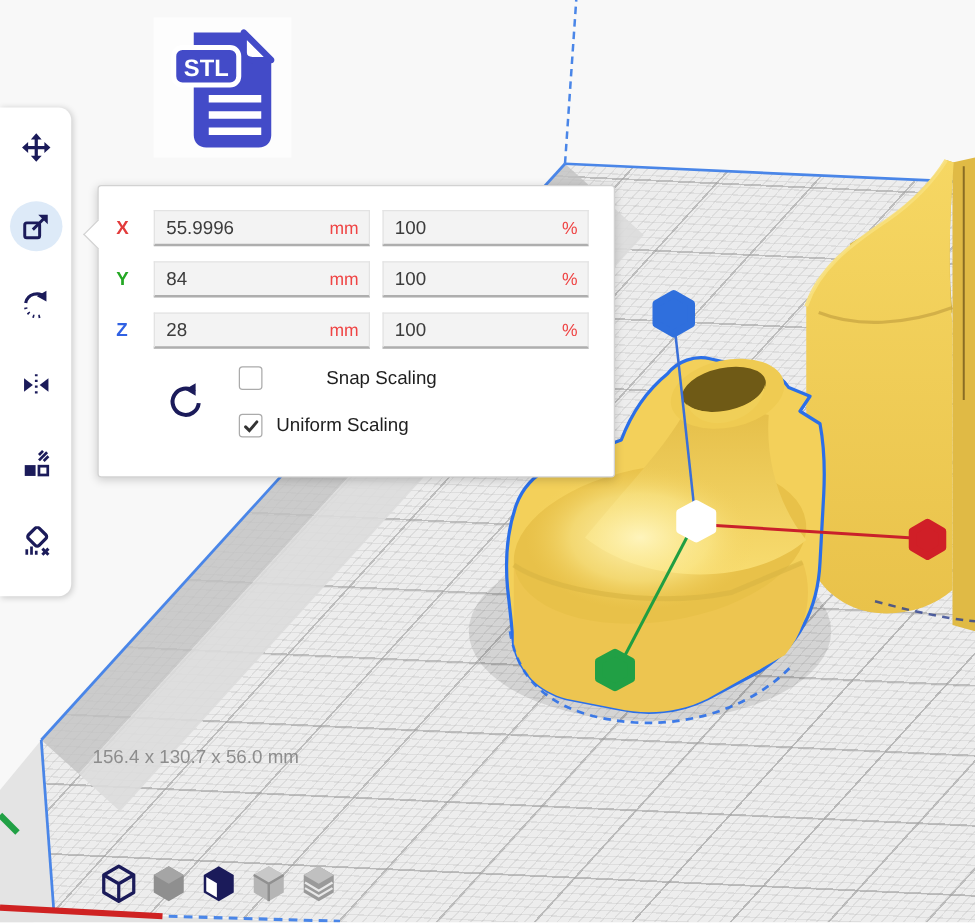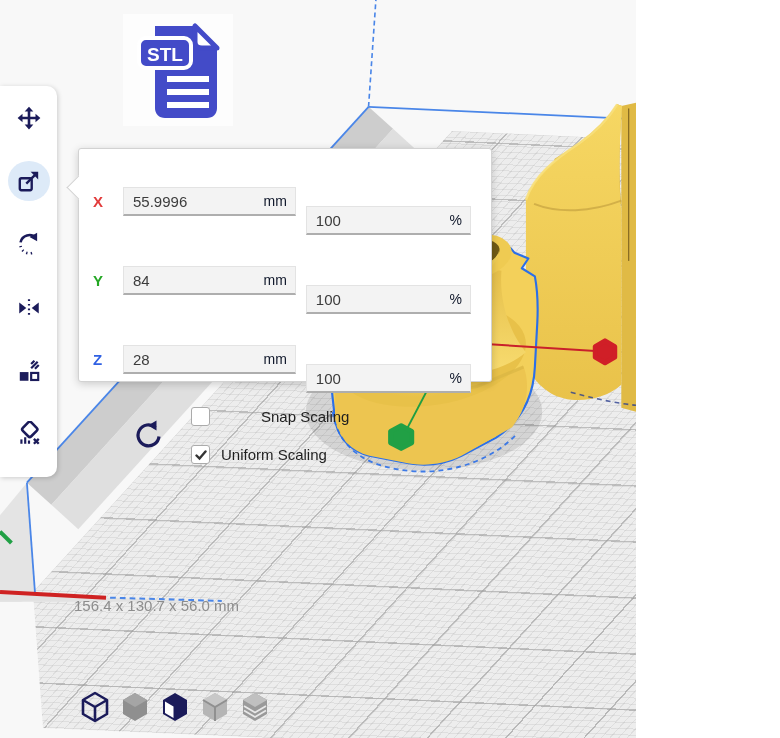--- a/index.html
+++ b/index.html
@@ -1,16 +1,16 @@
 <!DOCTYPE html>
 <html><head>
 <meta charset="utf-8">
 <style>
   html,body{margin:0;padding:0;background:#ffffff;}
-  .stage{position:relative;width:636px;height:738px;overflow:hidden;
+  .stage{position:relative;width:780px;height:738px;overflow:hidden;
          font-family:"Liberation Sans",sans-serif;background:#f8f8f8;}
 
   
   .plate{position:absolute;inset:0;z-index:0;background-color:#ededed;
     background-image:
       repeating-linear-gradient(132.3deg, rgba(158,158,158,.60) 0 1.4px, transparent 1.4px 58px),
       repeating-linear-gradient(2.6deg,  rgba(158,158,158,.60) 0 1.4px, transparent 1.4px 56px),
       repeating-linear-gradient(132.3deg, rgba(168,168,168,.22) 0 1px, transparent 1px 6.4px),
       repeating-linear-gradient(2.6deg,  rgba(168,168,168,.22) 0 1px, transparent 1px 6.2px);
     clip-path:polygon(452px 131px,780px 146px,780px 738px,272px 738px,43px 728px,33px 592px);}
@@ -32,25 +32,25 @@
 
   
   .scale-panel{position:absolute;left:78px;top:148px;width:414px;height:234px;z-index:7;
                background:#ffffff;border:1px solid #d2d2d2;border-radius:3px;
                box-shadow:0 2px 8px rgba(0,0,0,.18);box-sizing:border-box;padding:19px 20px 0 14px;}
   .scale-panel .notch{position:absolute;left:-9px;top:30px;width:16px;height:16px;background:#ffffff;
                border-left:1px solid #d2d2d2;border-bottom:1px solid #d2d2d2;transform:rotate(45deg);}
   .srow{display:flex;align-items:center;margin-bottom:12px;}
   .axis{width:16px;font-size:15px;font-weight:bold;flex:0 0 16px;}
   .field{position:relative;width:180px;margin-left:14px;}
-  .field.pct{width:172px;margin-left:10px;margin-top:38px;}
+  .field.pct{width:172px;margin-left:10px;}
   .field input{width:100%;box-sizing:border-box;background:#f3f3f3;border:1px solid #e3e3e3;
                border-bottom:2px solid #aeaeae;padding:5px 55px 4px 9px;font-size:15px;color:#3c3c3c;
                font-family:"Liberation Sans",sans-serif;border-radius:0;}
-  .field .unit{position:absolute;right:9px;top:6px;font-size:14px;color:#0f172a;}
+  .field .unit{position:absolute;right:9px;top:6px;font-size:14px;color:#ef4444;}
   .panel-bottom{position:relative;height:80px;}
   .resetbtn{position:absolute;left:38px;top:14px;width:34px;height:34px;border:none;background:transparent;cursor:pointer;padding:0;}
   .checkrow{position:absolute;left:98px;display:flex;align-items:center;cursor:pointer;}
   .checkrow.snap{top:2px;gap:40px;}
   .checkrow.uniform{top:40px;}
   .checkbox{width:17px;height:17px;background:#ffffff;border:1px solid #ababab;border-radius:3px;
             display:flex;align-items:center;justify-content:center;}
   .checkbox .tick{display:none;}
   .checkbox.checked .tick{display:block;}
   .checklabel{margin-left:11px;font-size:15px;color:#1f1f1f;}

